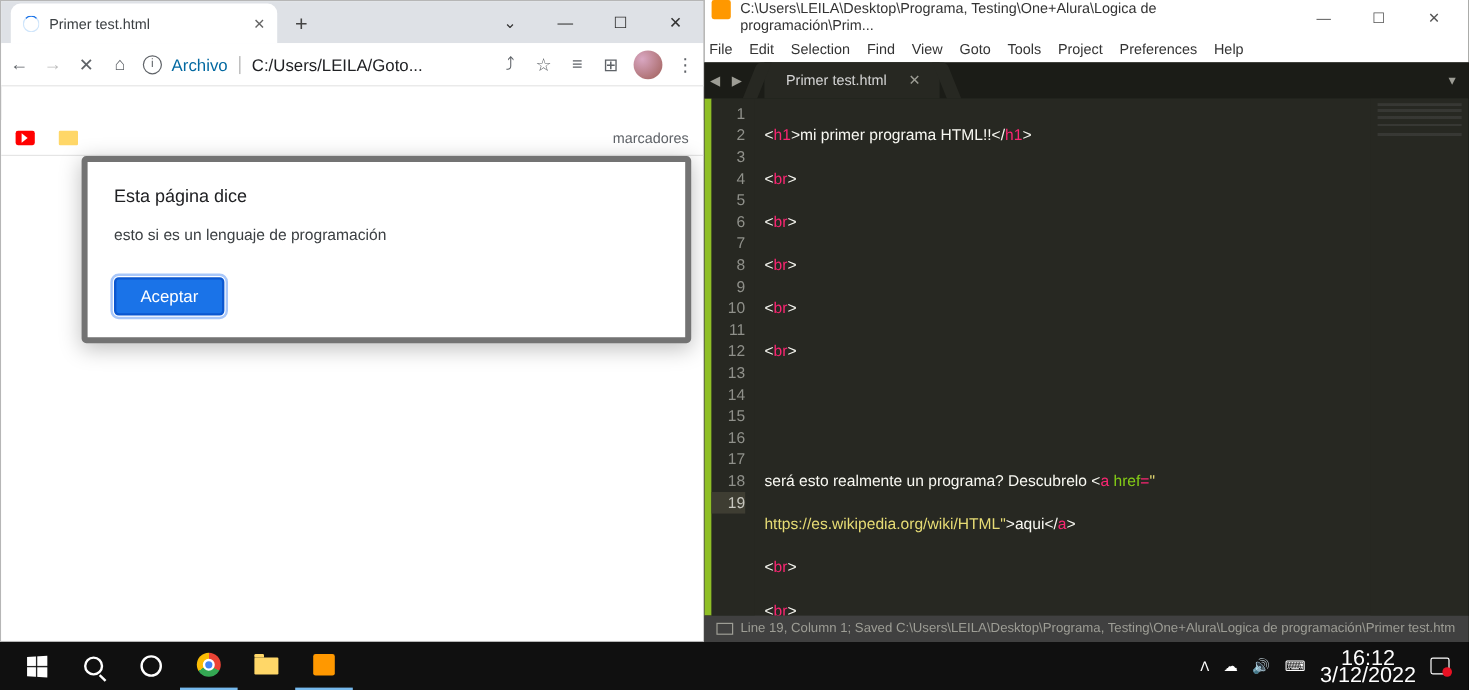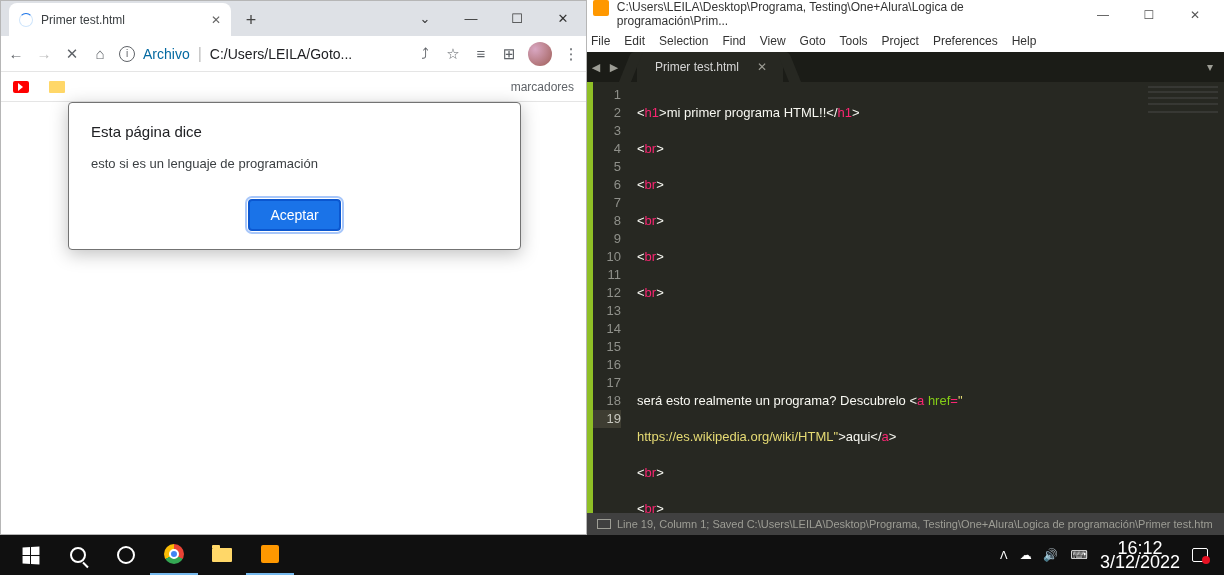--- a/index.html
+++ b/index.html
@@ -17,31 +17,31 @@
   .chrome-toolbar { height:36px; background:#fff; border-bottom:1px solid #e5e5e5; display:flex; align-items:center; padding:0 6px; gap:10px; }
   .nav-ico { width:18px; text-align:center; color:#5f6368; font-size:15px; }
   .nav-ico.dis { color:#bdbdbd; }
   .addr-wrap { flex:1; display:flex; align-items:center; gap:8px; height:28px; }
   .addr-info { width:16px; height:16px; border:1.3px solid #5f6368; border-radius:50%; display:flex; align-items:center; justify-content:center; font-size:10px; color:#5f6368; }
   .addr-label { font-size:14px; color:#0369a1; }
   .addr-sep { color:#c0c0c0; }
   .addr-path { font-size:14px; color:#202124; }
   .tool-ico { width:18px; text-align:center; color:#5f6368; font-size:15px; }
   .avatar { width:24px; height:24px; border-radius:50%; background:radial-gradient(circle at 30% 30%, #d9a7c2, #9f5e57); }
-  .bookmarks-bar { height:30px; background:#fff; border-bottom:1px solid #e5e5e5; display:flex; align-items:center; padding:0 12px; gap:20px; }
+  .bookmarks-bar { height:30px; background:#fff; border-bottom:1px solid #e5e5e5; display:flex; align-items:center; padding:0 12px; gap:20px;margin-top:28px; }
   .bm-yt { width:16px; height:12px; background:#f00; border-radius:2px; position:relative; }
   .bm-yt::after { content:""; position:absolute; left:5px; top:2px; border-left:5px solid #fff; border-top:4px solid transparent; border-bottom:4px solid transparent; }
   .bm-folder { width:16px; height:12px; background:#ffd768; border-radius:1px; }
   .bm-right { margin-left:auto; font-size:12px; color:#5f6368; }
   .chrome-content { flex:1; background:#fff; position:relative; }
   
-  .dialog { position:absolute; left:67px; top:0px; width:453px; background:#fff; border:1px solid #737373; border-radius:4px; box-shadow:0 4px 18px rgba(0,0,0,0.25); padding:20px 22px 18px 22px; }
+  .dialog { position:absolute; left:67px; top:0px; width:508px; background:#fff; border:5px solid #737373; border-radius:4px; box-shadow:0 4px 18px rgba(0,0,0,0.25); padding:20px 22px 18px 22px; }
   .dlg-title { font-size:15px; color:#202124; margin-bottom:16px; }
   .dlg-msg { font-size:13px; color:#3c4043; margin-bottom:28px; }
-  .dlg-actions { display:flex; justify-content:center; }
+  .dlg-actions { display:flex; justify-content:flex-start; }
   .dlg-btn { background:#1a73e8; color:#fff; font-size:14px; padding:6px 20px; border-radius:4px; border:2px solid #0b57d0; outline:2px solid #a8c7fa; outline-offset:1px; cursor:pointer; }
   
   .subl-win { flex:1; height:535px; background:#272822; display:flex; flex-direction:column; color:#d6d6d6; font-family:"Segoe UI", Arial, sans-serif; }
   .subl-titlebar { height:30px; background:#fff; display:flex; align-items:flex-start; padding:0 6px; gap:8px; font-size:12px; color:#333; }
   .subl-logo { width:16px; height:16px; background:#ff9800; border-radius:2px; }
   .subl-wincontrols { margin-left:auto; display:flex; gap:0; height:100%; }
   .subl-wincontrols div { width:46px; display:flex; align-items:center; justify-content:center; font-size:12px; color:#555; }
   .subl-menubar { height:22px; background:#fff; display:flex; align-items:center; padding:0 4px; gap:14px; font-size:12px; color:#333; }
   .subl-tabbar { height:30px; background:#1b1c17; display:flex; align-items:center; }
   .arrow-box { width:18px; height:100%; display:flex; align-items:center; justify-content:center; color:#9d9d95; font-size:11px; }

